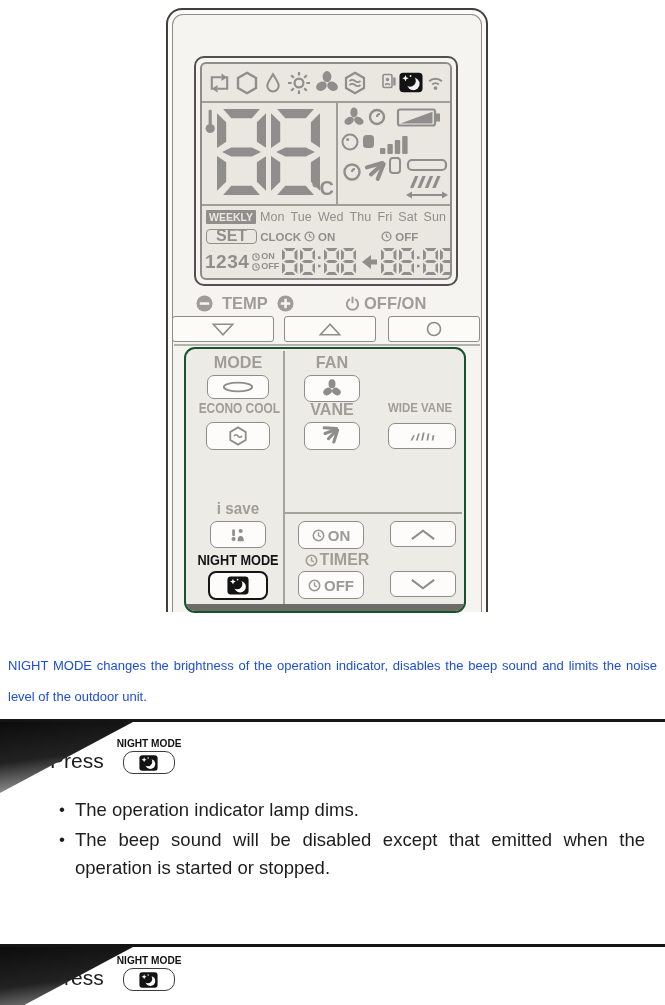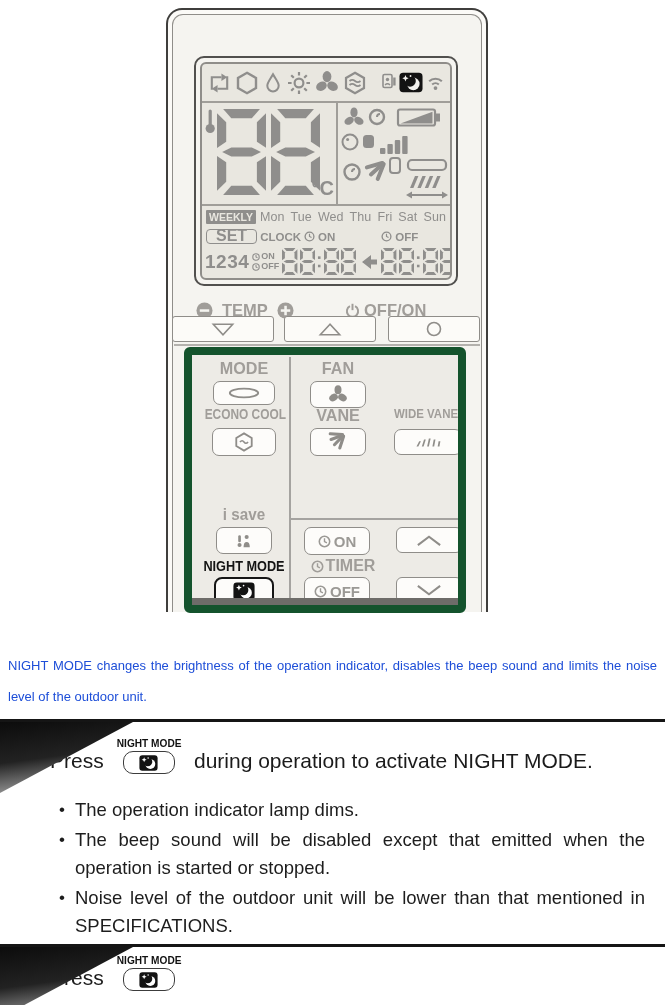--- a/index.html
+++ b/index.html
@@ -31,28 +31,28 @@
   .chip{background:#8f8e8c;color:#e9e7e0;font-weight:bold;font-size:10.5px;padding:1px 3px;border-radius:1px;line-height:12px}
   .days{font-size:12.5px;font-weight:normal;word-spacing:2.5px;letter-spacing:0.1px;white-space:nowrap}
   .set-row{height:17px;display:flex;align-items:center;gap:3px;padding:0 4px;font-size:11.5px;font-weight:bold;flex:none}
   .set-chip{border:1.8px solid #8f8e8c;border-radius:4px;font-size:16px;font-weight:bold;
             padding:0 9px;line-height:12px;height:13px}
   .time-row{flex:1;display:flex;align-items:center;padding:0 3px;gap:3px}
   .numbers{font-size:19px;font-weight:bold;letter-spacing:0.5px}
   .minicol{display:flex;flex-direction:column;gap:1px;font-size:9px;font-weight:bold}
   .minirow{display:flex;align-items:center;gap:1px;line-height:9px}
   
-  .temp-row{position:absolute;left:0;top:291px;width:100%;height:22px;color:#a09d99;font-weight:bold;font-size:16.5px}
+  .temp-row{position:absolute;left:0;top:284px;width:100%;height:22px;color:#a09d99;font-weight:bold;font-size:16.5px}
   .temp-grp{position:absolute;left:28px;display:flex;align-items:center;gap:9px}
   .pow-grp{position:absolute;left:176px;display:flex;align-items:center;gap:3px}
   .kbtn{position:absolute;top:306px;height:26px;border:1.6px solid #8f8d89;border-radius:3px;background:#fcfbf8;
         display:flex;align-items:center;justify-content:center;box-sizing:border-box}
   .seam{position:absolute;left:6px;right:6px;top:334px;height:1.5px;background:#b3b1ad}
   
-  .panel{position:absolute;left:16px;top:337px;width:282px;height:266px;border:8px solid #14532d;border-radius:6px;
+  .panel{position:absolute;left:16px;top:337px;width:282px;height:266px;border:2px solid #14532d;border-radius:11px;
          background:#edebe6;box-sizing:border-box;overflow:hidden}
   .vdiv{position:absolute;left:97px;top:2px;height:254px;width:2px;background:#a5a3a0}
   .hsep{position:absolute;left:99px;top:163px;width:177px;height:2px;background:#a5a3a0}
   .bottom-band{position:absolute;left:0;right:0;bottom:0;height:7px;background:#6e6c69}
   .plbl{position:absolute;color:#a09d99;font-weight:bold;text-align:center;white-space:nowrap;transform-origin:center}
   .pbtn{position:absolute;background:#fdfcfa;border:1.6px solid #8f8d89;border-radius:7px;
         display:flex;align-items:center;justify-content:center;box-sizing:border-box;gap:3px;
         color:#9b9995;font-weight:bold;font-size:15px}
   .night-btn{border:2.2px solid #161616;border-radius:8px}
   
@@ -573,26 +573,24 @@
       <span class="key-btn">
         <svg width="19" height="16" viewBox="0 0 26 22">
           <rect x="0.5" y="0.5" width="25" height="21" rx="4" fill="#131313"></rect>
           <circle cx="15.5" cy="12.5" r="6.8" fill="#fff"></circle>
           <circle cx="12" cy="9.3" r="6.2" fill="#131313"></circle>
           <polygon points="7,3 8,5.4 10.4,6.4 8,7.4 7,9.8 6,7.4 3.6,6.4 6,5.4" fill="#fff"></polygon>
           <circle cx="12.5" cy="4" r="1" fill="#fff"></circle>
         </svg>
       </span>
     </span>
-    <span class="press-txt">during operation to activate NIGHT MODE.</span>
   </div>
   <ul class="bullets">
     <li>The operation indicator lamp dims.</li>
     <li>The beep sound will be disabled except that emitted when the operation is started or stopped.</li>
-    <li>Noise level of the outdoor unit will be lower than that mentioned in SPECIFICATIONS.</li>
   </ul>
 </div>
 
 <div class="step step2">
   <span class="corner">
     <svg width="133" height="71" viewBox="0 0 133 71">
       <defs>
           <linearGradient id="g2" x1="0" y1="0" x2="0.25" y2="1">
         <stop offset="0" stop-color="#0c0c0c"></stop>
             <stop offset="0.55" stop-color="#222"></stop>

